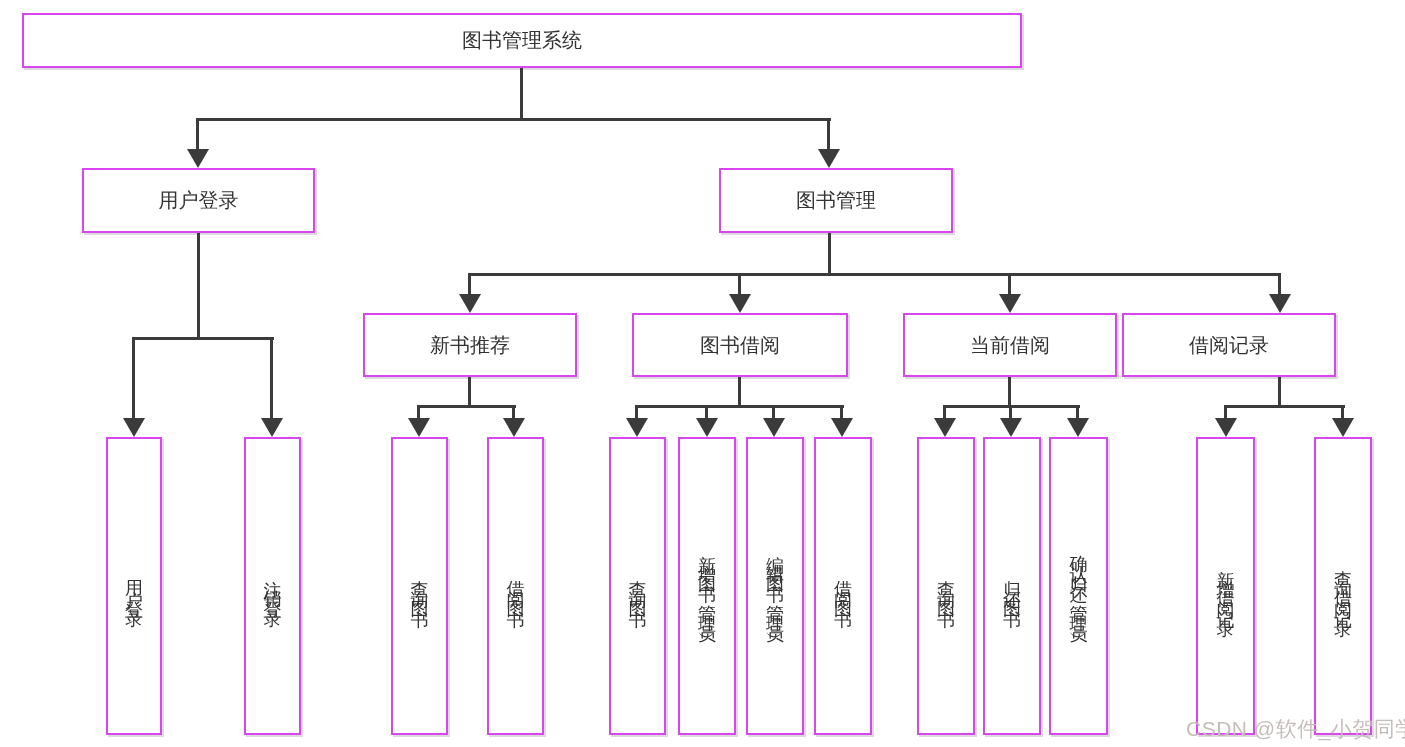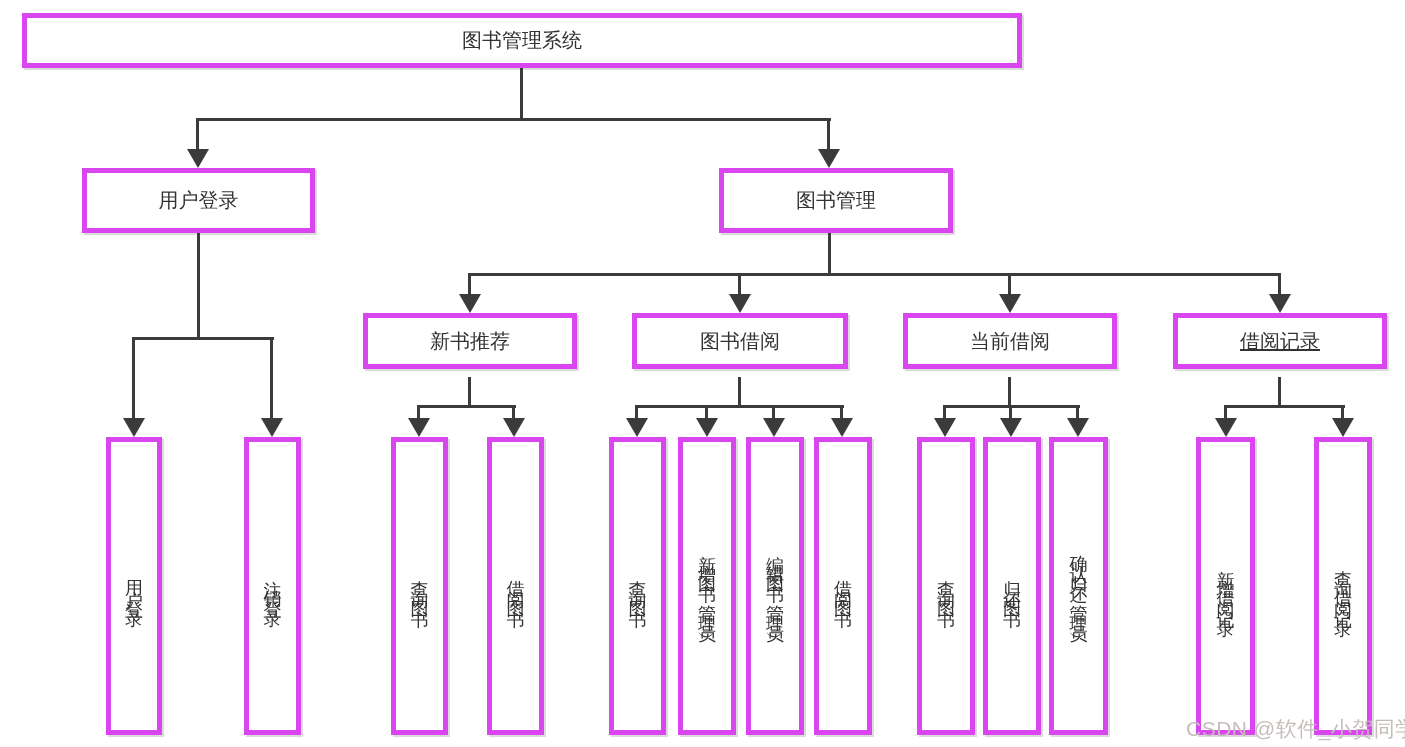--- a/index.html
+++ b/index.html
@@ -13,30 +13,30 @@
     height: 747px;
     background: #ffffff;
     font-family: "Liberation Sans", "DejaVu Sans", sans-serif;
     color: #333333;
     overflow: hidden;
   }
   
   .box {
     position: absolute;
     box-sizing: border-box;
-    border: 5px solid #d946ef;
+    border: 2px solid #d946ef;
     background: #ffffff;
     display: flex;
     align-items: center;
     justify-content: center;
     box-shadow: 2px 2px 0 rgba(0,0,0,0.14);
   }
   .root-box  { left: 22px;  top: 13px;  width: 1000px; height: 55px; font-size: 20px; }
   .l2-box    { top: 168px; height: 65px; font-size: 20px; }
-  .l3-box    { top: 313px; height: 56px; font-size: 20px; }
+  .l3-box    { top: 313px; height: 64px; font-size: 20px; }
   .leaf-box  { top: 437px; height: 298px; }
   .vtext {
     writing-mode: vertical-rl;
     text-orientation: mixed;
     font-size: 18px;
     line-height: 1;
     letter-spacing: 10px;
     white-space: nowrap;
   }
   
@@ -108,21 +108,21 @@
 
   <div class="box l3-box" style="left:363px;width:214px;">
     <span>新书推荐</span>
   </div>
   <div class="box l3-box" style="left:632px;width:216px;">
     <span>图书借阅</span>
   </div>
   <div class="box l3-box" style="left:903px;width:214px;">
     <span>当前借阅</span>
   </div>
-  <div class="box l3-box" style="left:1173px;width:214px;text-decoration:underline;">
+  <div class="box l3-box" style="left:1122px;width:214px;">
     <span>借阅记录</span>
   </div>
 
   <div class="vline" style="left:468px;top:377px;height:31px;"></div>
   <div class="hline" style="left:417px;top:405px;width:99px;"></div>
   <div class="arrow" style="left:417px;top:408px;height:10px;"></div>
   <div class="arrow" style="left:512px;top:408px;height:10px;"></div>
 
   <div class="vline" style="left:738px;top:377px;height:31px;"></div>
   <div class="hline" style="left:635px;top:405px;width:209px;"></div>

